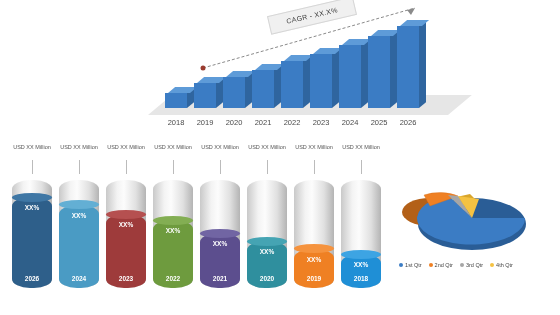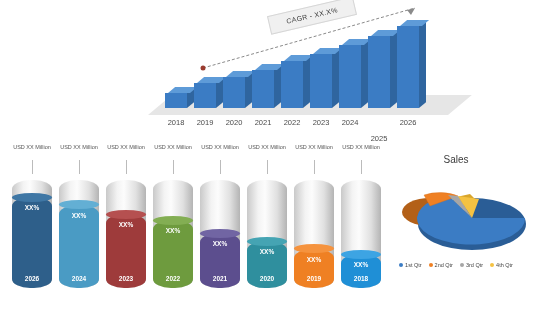--- a/index.html
+++ b/index.html
@@ -261,21 +261,21 @@
       </div>
     </div>
   <div id="cats-host">
       <div class="cat-label" style="left: 161px; top: 118px;">2018</div>
       <div class="cat-label" style="left: 190px; top: 118px;">2019</div>
       <div class="cat-label" style="left: 219px; top: 118px;">2020</div>
       <div class="cat-label" style="left: 248px; top: 118px;">2021</div>
       <div class="cat-label" style="left: 277px; top: 118px;">2022</div>
       <div class="cat-label" style="left: 306px; top: 118px;">2023</div>
       <div class="cat-label" style="left: 335px; top: 118px;">2024</div>
-      <div class="cat-label" style="left: 364px; top: 134px;">2025</div>
+      <div class="cat-label" style="left: 364px; top: 118px;">2025</div>
       <div class="cat-label" style="left: 393px; top: 118px;">2026</div>
     </div>
 
   <div id="cagr-ribbon">CAGR - XX.X%</div>
 </div>
 
 <div id="cyl-row">
     <div class="cyl" style="left: 12px;">
       <div class="cyl-body"></div>
       <div class="cyl-fill" style="height: 90.7px; background: rgb(46, 95, 138);"></div>
@@ -344,21 +344,20 @@
       <div class="cyl-fill" style="height: 33.7px; background: rgb(31, 143, 214);"></div>
       <div class="cyl-cap" style="background: rgb(61, 164, 227); bottom: 29.2px;"></div>
       <div class="cyl-pct" style="bottom: 19.7px;">XX%</div>
       <div class="cyl-year">2018</div>
     </div>
     <div class="cyl-unit" style="left: 339px; top: 4px;">USD XX Million</div>
     <div class="cyl-leader" style="left: 361px; top: 20px; height: 14px;"></div>
   </div>
 
 <div id="pie-area">
-  <div id="pie-title">Sales</div>
   <svg id="pie-svg" width="208" height="92" viewBox="0 0 208 92">
 
     <ellipse cx="120" cy="56" rx="54" ry="26" fill="#2a5d96"></ellipse>
     <ellipse cx="78" cy="44" rx="28" ry="14" fill="#b36018"></ellipse>
 
     <path d="M78 40 L104 32 L118 40 L92 49 Z" fill="#8c8c8c"></path>
     <path d="M78 40 L104 32 L118 40 L92 49 Z" fill="none" stroke="#777" stroke-width="0.4"></path>
 
     <path d="M100 30 L118 26 L126 34 L108 38 Z" fill="#d9a62c"></path>
 

